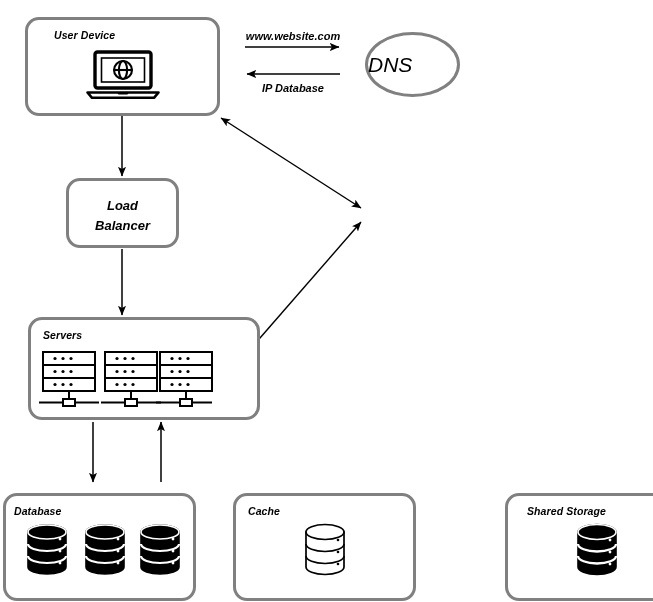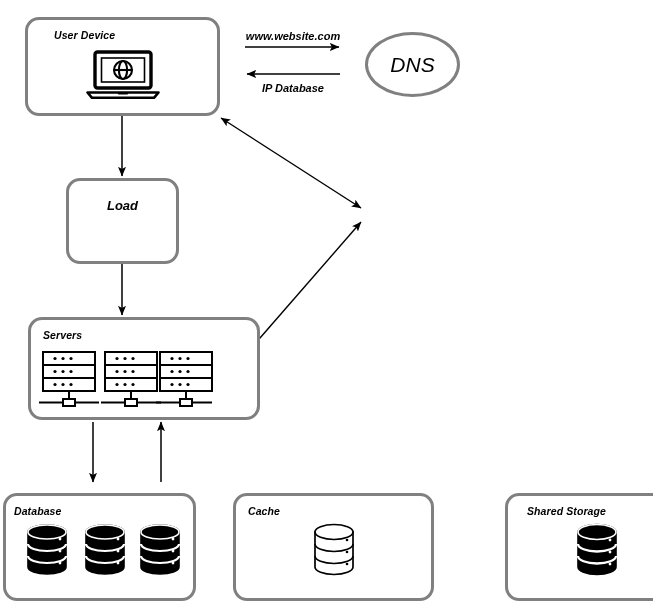--- a/index.html
+++ b/index.html
@@ -48,21 +48,21 @@
     line-height: 1.55;
   }
   .ellipse-node {
     position: absolute;
     box-sizing: border-box;
     border: 3px solid #808080;
     border-radius: 50%;
     background: #ffffff;
     display: flex;
     align-items: center;
-    justify-content: center;
+    justify-content: flex-start;
   }
   .ellipse-text {
     font-size: 21px;
     color: #000000;
     font-family: "Liberation Sans", sans-serif;
   }
   .edge-label {
     position: absolute;
     font-size: 11px;
     font-weight: bold;
@@ -129,23 +129,24 @@
   </div>
 
   <div class="edge-label" style="left:245px; top:26px; width:96px;">www.website.com</div>
   <div class="edge-label" style="left:245px; top:78px; width:96px;">IP Database</div>
 
   <div class="ellipse-node" style="left:365px; top:28px; width:95px; height:65px;">
     <span class="ellipse-text">DNS</span>
   </div>
 
 
-  <div class="node-box" style="left:66px; top:174px; width:113px; height:86px;">
+  <div class="node-box" style="left:66px; top:174px; width:113px; height:70px;">
     <div class="center-label" style="top:15px;">
       <div>Load</div>
+      <div>Balancer</div>
     </div>
   </div>
 
   <div class="node-box" style="left:28px; top:313px; width:232px; height:103px;">
     <div class="box-label" style="left:12px; top:9px;">Servers</div>
     <div style="position:absolute; left:8px; top:30px;">
       <svg width="177" height="62" viewBox="0 0 177 62">
         <g stroke="#000000" fill="#ffffff">
 
           <g transform="translate(4,2)">
@@ -242,21 +243,21 @@
             <ellipse cx="19" cy="7" rx="19" ry="7" fill="none" stroke="#ffffff" stroke-width="1.6"></ellipse>
             <circle cx="32" cy="14" r="1.4" fill="#ffffff" stroke="none"></circle>
             <circle cx="32" cy="26" r="1.4" fill="#ffffff" stroke="none"></circle>
             <circle cx="32" cy="38" r="1.4" fill="#ffffff" stroke="none"></circle>
           </g>
         </g>
       </svg>
     </div>
   </div>
 
-  <div class="node-box" style="left:233px; top:489px; width:201px; height:108px;">
+  <div class="node-box" style="left:233px; top:489px; width:183px; height:108px;">
     <div class="box-label" style="left:12px; top:9px;">Cache</div>
     <div style="position:absolute; left:0; right:0; top:27px; display:flex; justify-content:center;">
       <svg width="44" height="56" viewBox="0 0 44 56">
         <g stroke="#000000" stroke-width="1.7" fill="#ffffff">
           <path d="M3,9 L3,44 A19,7.5 0 0,0 41,44 L41,9 Z"></path>
           <ellipse cx="22" cy="9" rx="19" ry="7.5" fill="#ffffff"></ellipse>
           <path d="M3,21 A19,7.5 0 0,0 41,21" fill="none"></path>
           <path d="M3,33 A19,7.5 0 0,0 41,33" fill="none"></path>
           <circle cx="35" cy="17" r="1.3" fill="#000000" stroke="none"></circle>
           <circle cx="35" cy="29" r="1.3" fill="#000000" stroke="none"></circle>

